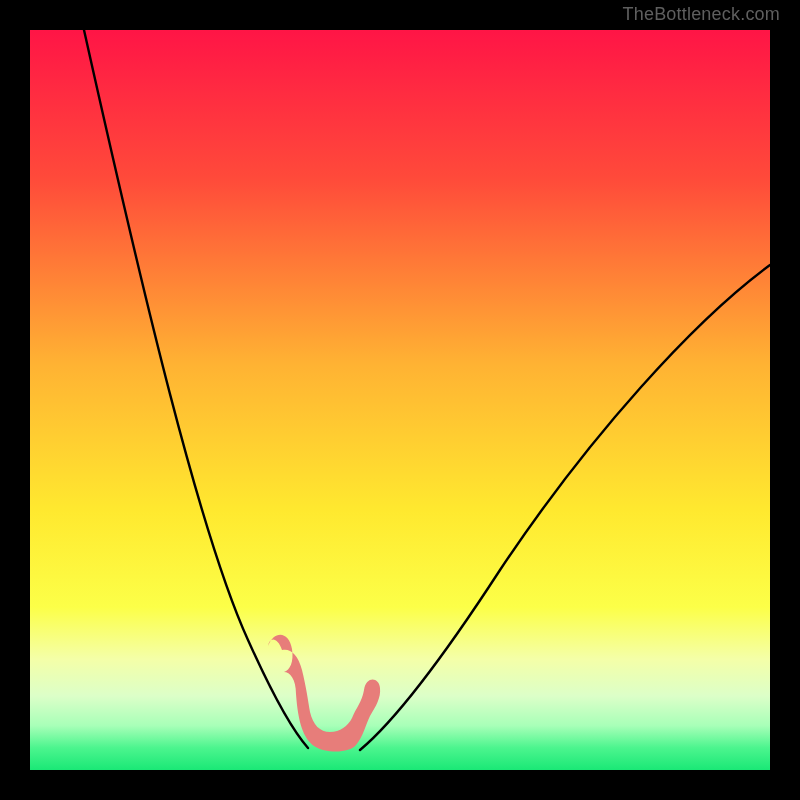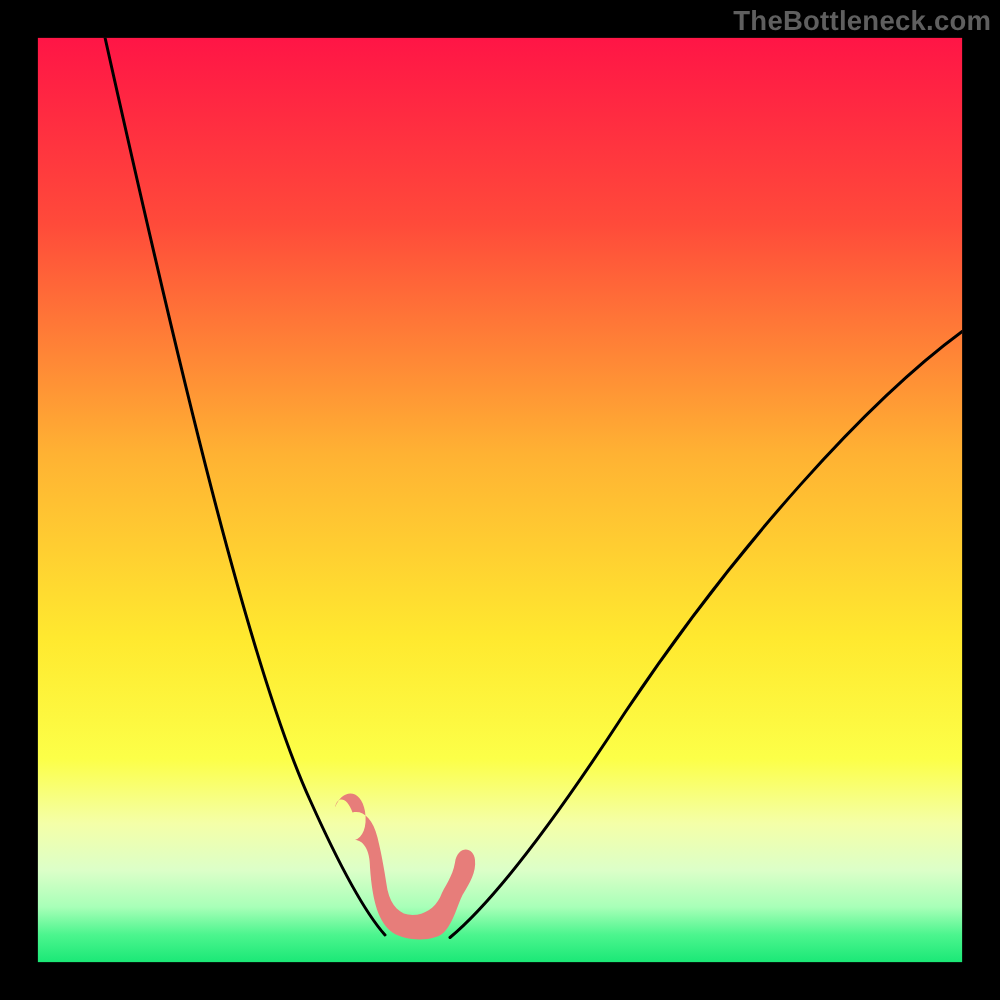--- a/index.html
+++ b/index.html
@@ -21,23 +21,23 @@
     position: absolute;
     left: 30px;
     top: 30px;
     width: 740px;
     height: 740px;
     overflow: hidden;
   }
   .watermark {
     position: absolute;
     top: 4px;
-    right: 7px;
-    font-size: 22px;
-    font-weight: 700;
+    right: 20px;
+    font-size: 18px;
+    font-weight: 400;
     color: #5f5f5f;
     letter-spacing: 0.2px;
     z-index: 50;
   }
   svg { display: block; }
 </style>
 </head>
 <body>
 
 <div class="frame">

